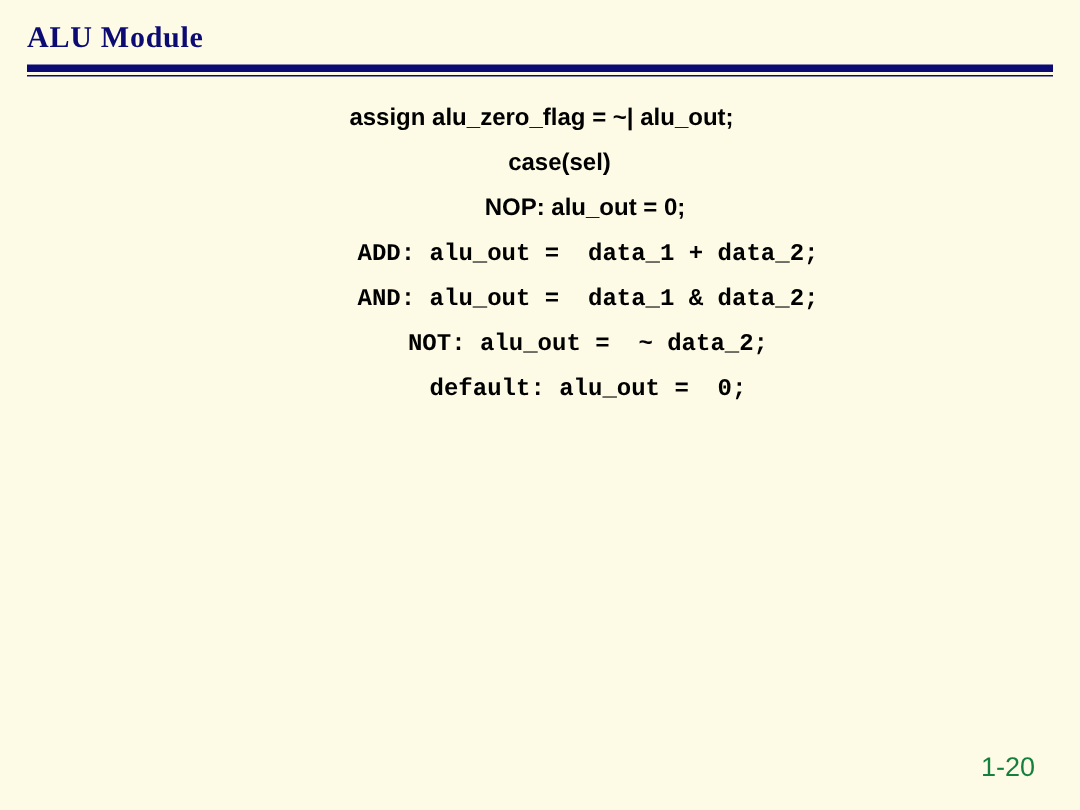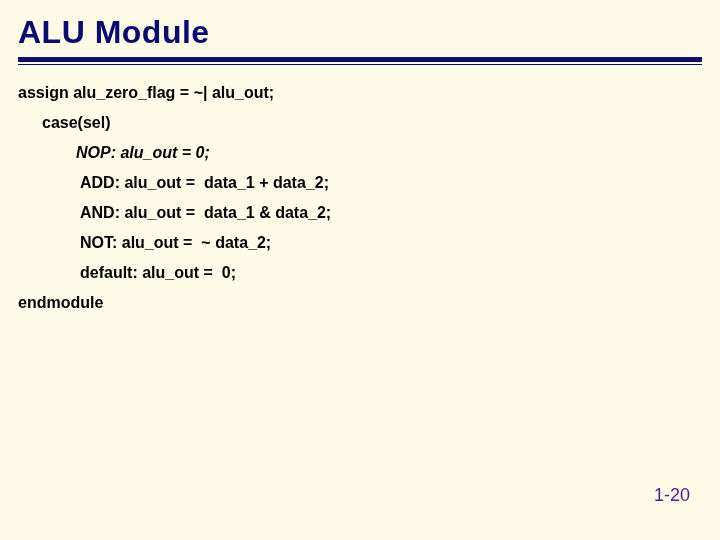--- a/index.html
+++ b/index.html
@@ -7,24 +7,25 @@
     padding: 0;
     width: 720px;
     height: 540px;
     background: #fdfbe6;
     font-family: Arial, Helvetica, sans-serif;
     overflow: hidden;
     position: relative;
   }
   .title {
     color: #0b0b73;
-    font-size: 32px;
+    font-size: 20px;
     font-weight: bold;
     margin: 14px 0 6px 18px;
     letter-spacing: 0.5px;
+    font-family: Liberation Serif, serif;
   }
   .hr-wrap {
     margin: 0 18px;
   }
   .rule {
     border: none;
     height: 5px;
     background: #0b0b73;
     margin: 4px 0 2px 0;
   }
@@ -33,34 +34,35 @@
     height: 1px;
     background: #0b0b73;
     margin: 0;
   }
   .code {
     margin: 20px 16px 0 18px;
     color: #000;
     font-weight: bold;
     font-size: 16px;
     line-height: 1.0;
+    text-align: center;
   }
   .code div {
     margin-bottom: 14px;
     white-space: pre;
   }
   .ind1 { margin-left: 0; }
   .ind2 { margin-left: 24px; }
-  .ind3 { margin-left: 58px; font-style: italic; }
-  .ind3b { margin-left: 62px; }
+  .ind3 { margin-left: 58px; }
+  .ind3b { margin-left: 62px; font-family: Liberation Mono, monospace; }
   .footer {
     position: absolute;
-    bottom: 34px;
+    bottom: 18px;
     right: 30px;
-    color: #4c1d95;
+    color: #15803d;
     font-size: 18px;
   }
 </style>
 </head>
 <body>
 
 <div class="title">ALU Module</div>
 
 <div class="hr-wrap">
   <hr class="rule">
@@ -68,16 +70,15 @@
 </div>
 
 <div class="code">
   <div class="ind1">assign alu_zero_flag = ~| alu_out;</div>
   <div class="ind2">case(sel)</div>
   <div class="ind3">NOP: alu_out = 0;</div>
   <div class="ind3b">ADD: alu_out =  data_1 + data_2;</div>
   <div class="ind3b">AND: alu_out =  data_1 &amp; data_2;</div>
   <div class="ind3b">NOT: alu_out =  ~ data_2;</div>
   <div class="ind3b">default: alu_out =  0;</div>
-  <div class="ind1">endmodule</div>
 </div>
 
 <div class="footer">1-20</div>
 
 </body></html>

